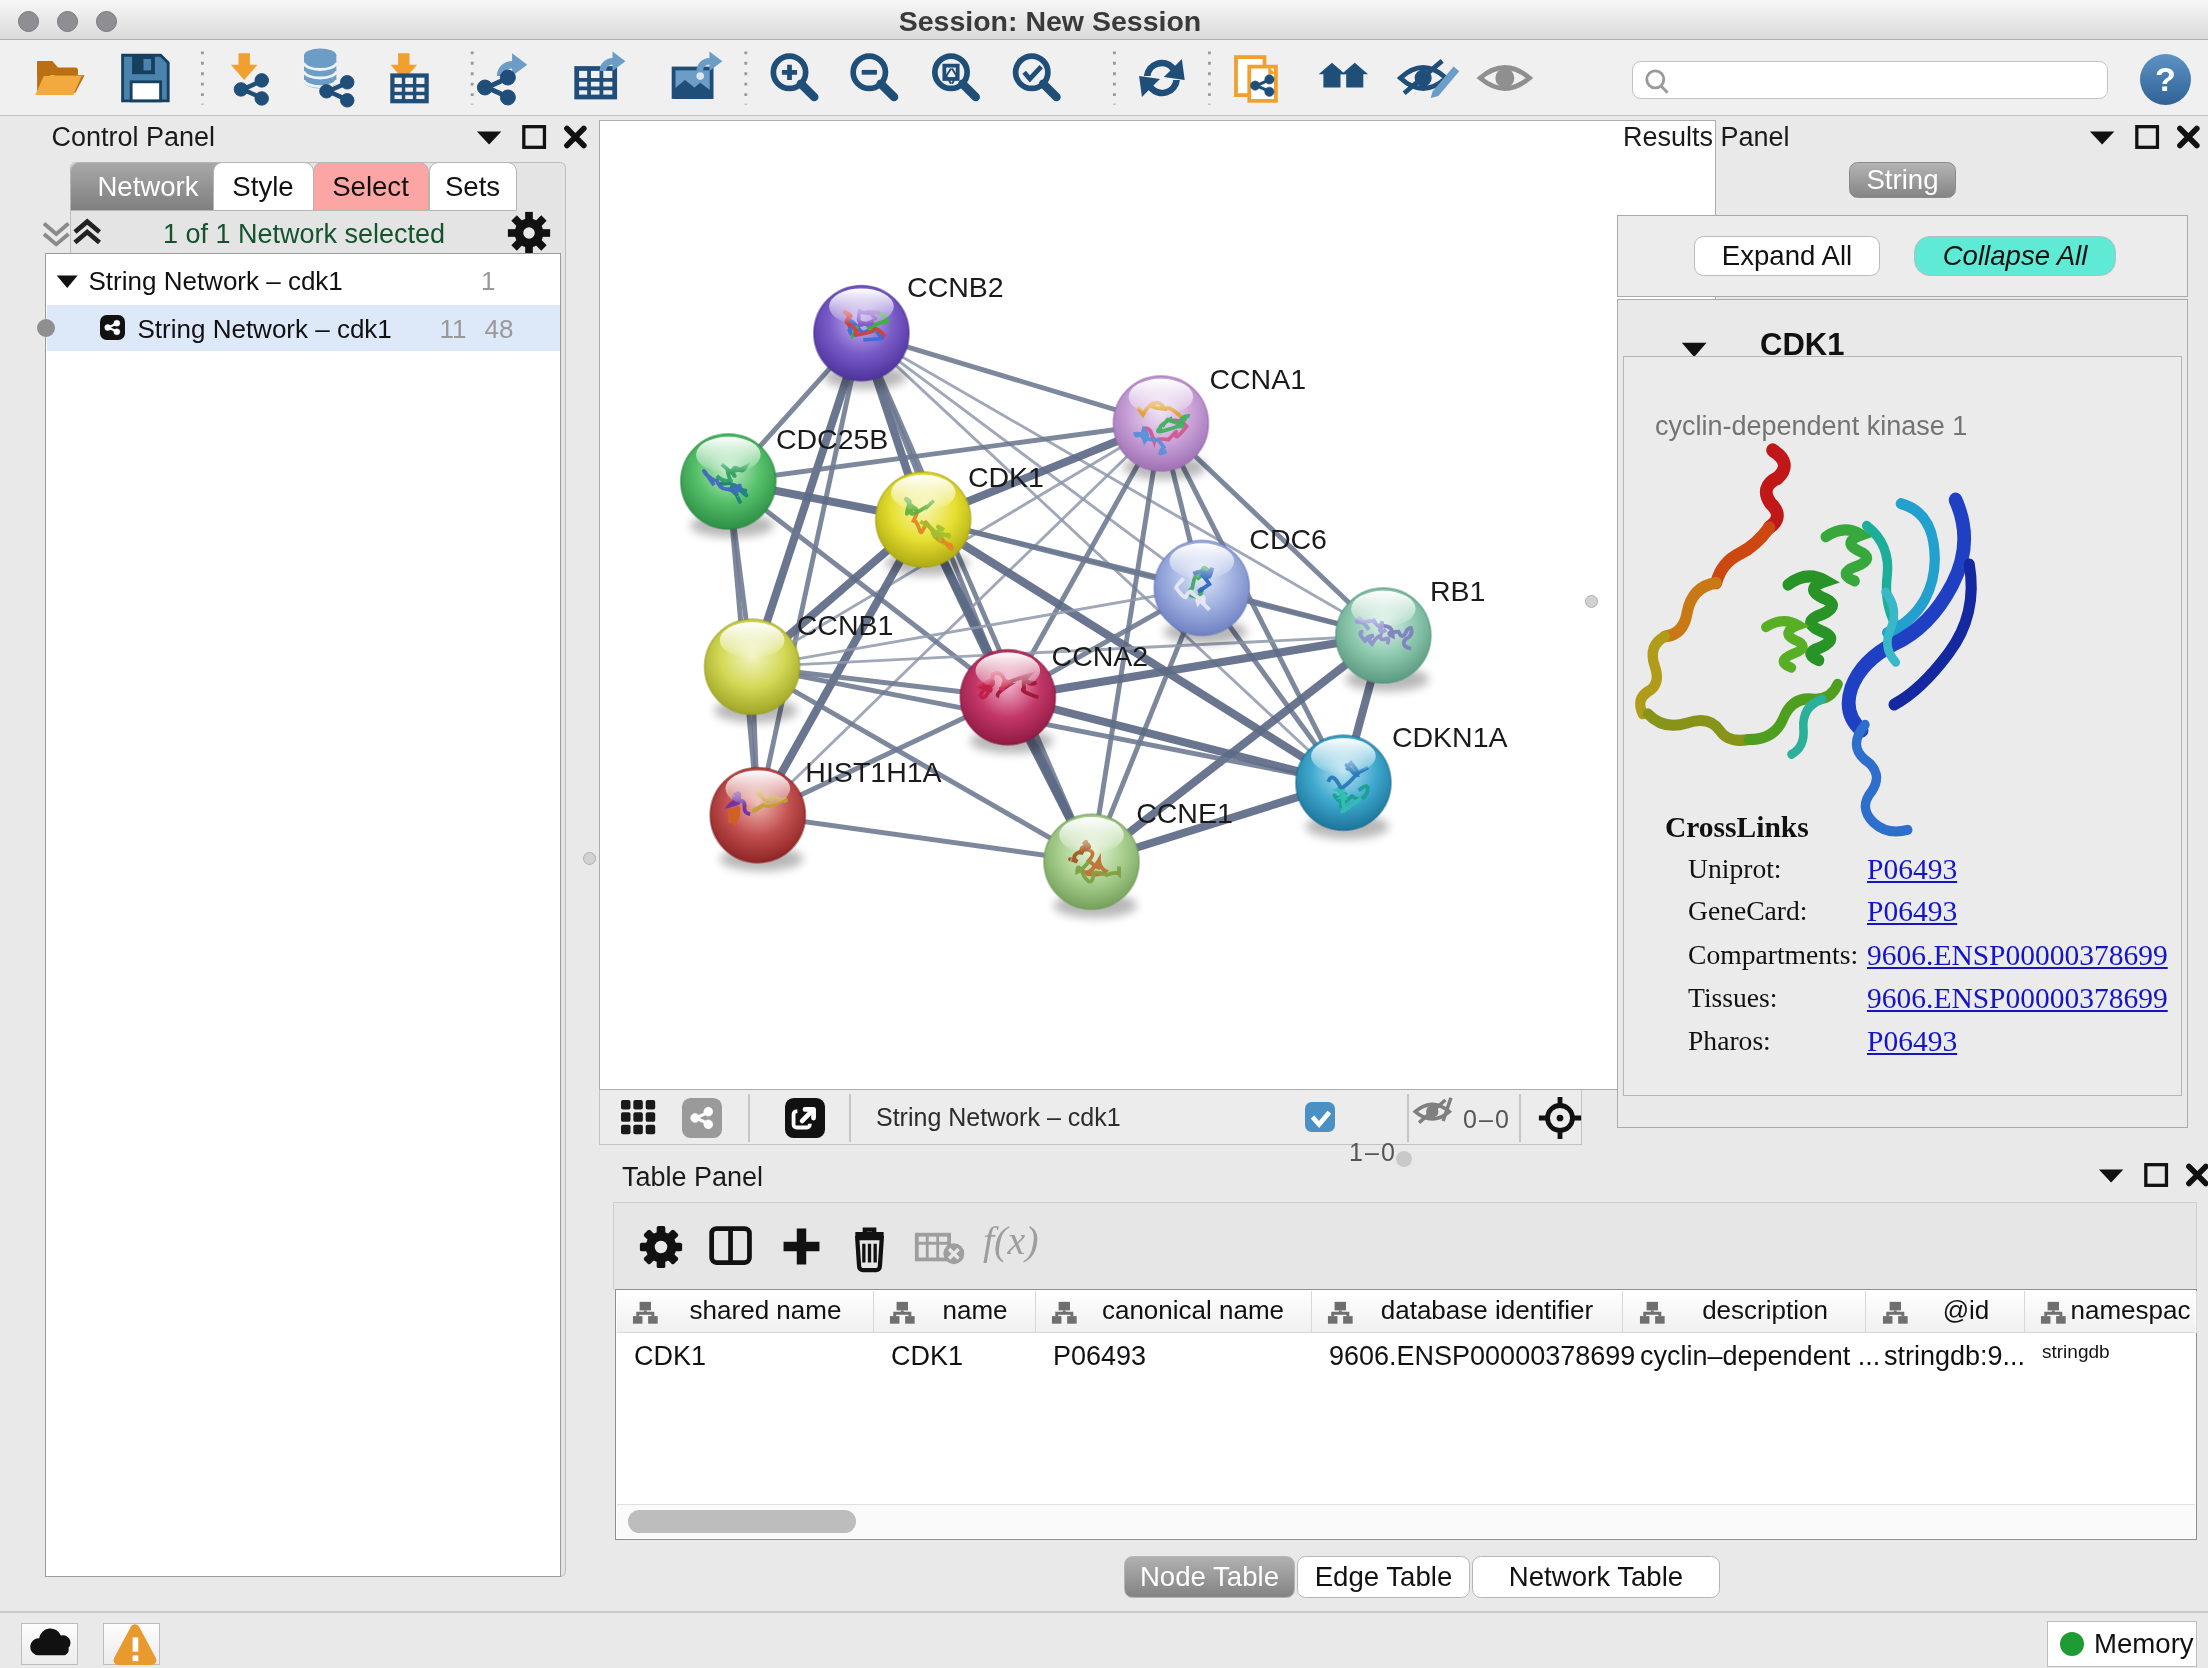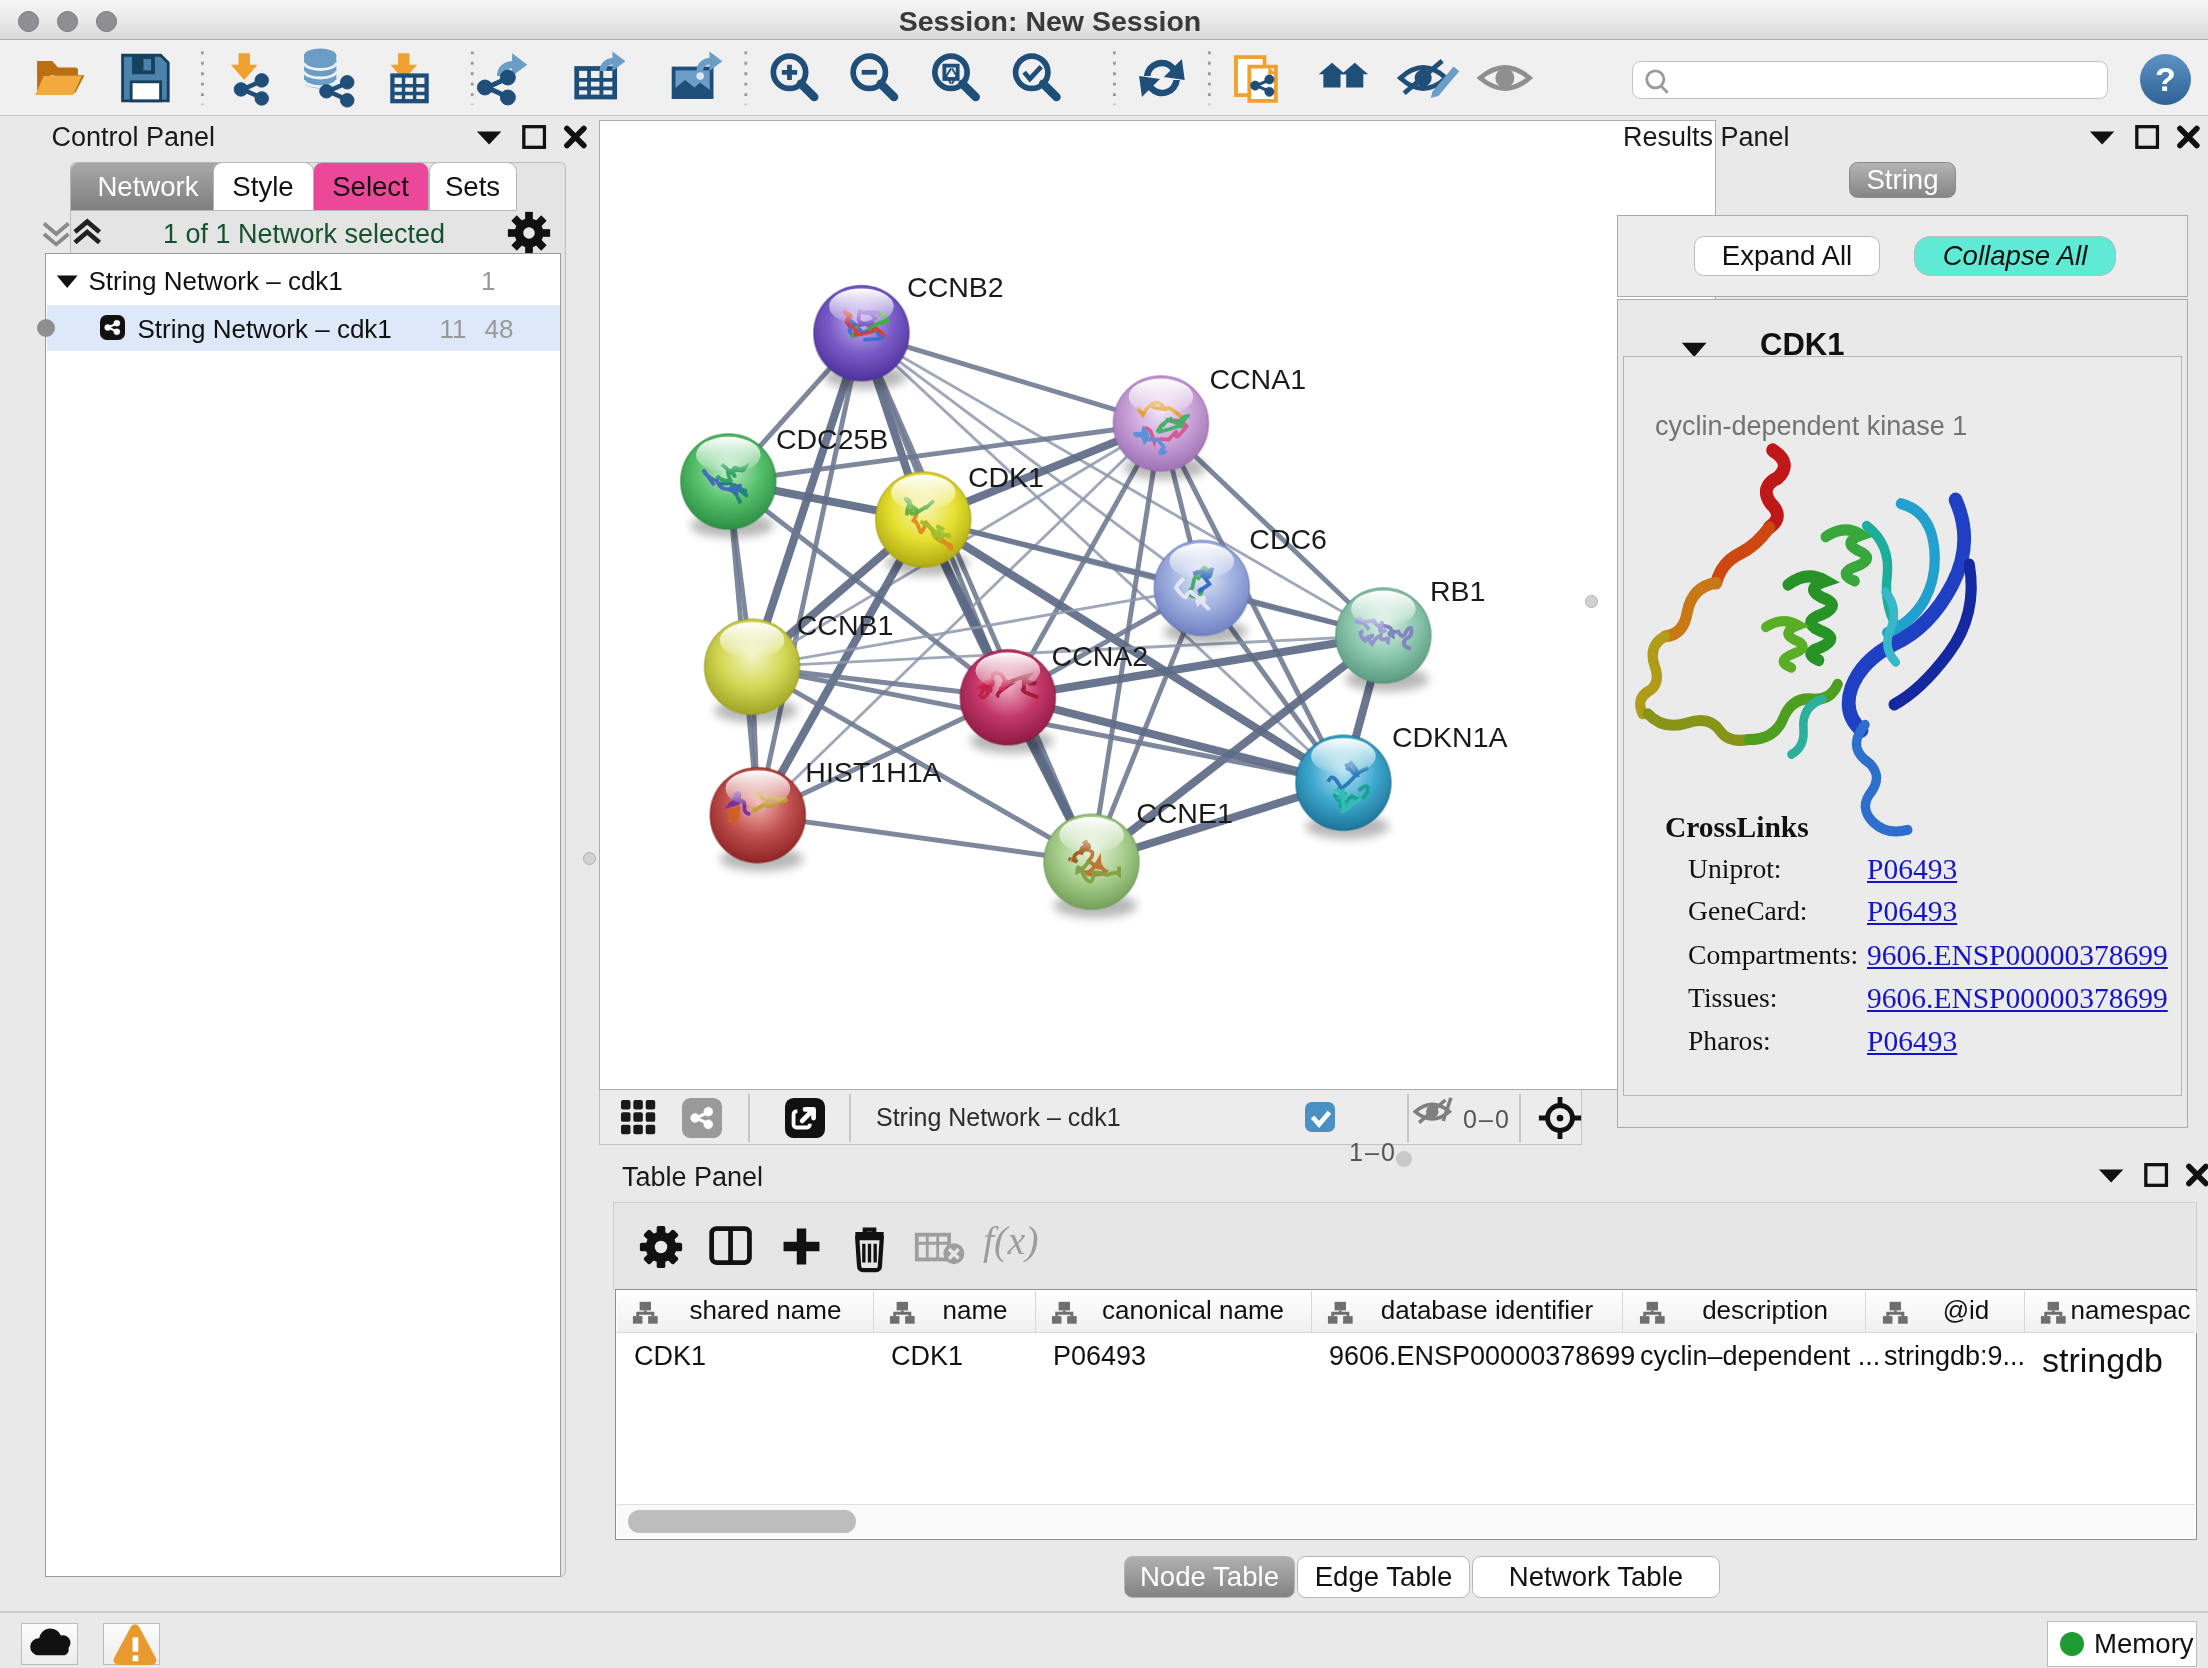--- a/index.html
+++ b/index.html
@@ -155,21 +155,21 @@
     <div class="abs" style="left:28.5px;top:120px;width:536px;height:1457px;">
       <div class="abs" style="left:23px;top:1.9px;font-size:27px;color:#1a1a1a;">Control Panel</div>
       <svg class="abs" style="left:445px;top:1.9px" width="124" height="30" viewBox="0 0 130 32">
 <path d="M2,10 h26 l-13,14 z" fill="#111"></path>
 <rect x="52" y="5" width="22" height="22" fill="none" stroke="#111" stroke-width="3.5"></rect>
 <path d="M98,7 l18,18 M116,7 l-18,18" stroke="#111" stroke-width="6" stroke-linecap="round"></path>
 </svg>
       <div class="abs" style="left:41px;top:42px;width:496px;height:1415px;background:#e4e4e4;border:1.9px solid #bdbdbd;border-radius:5.7px;"></div>
       <div class="abs" style="left:41px;top:42px;width:157px;height:49px;background:linear-gradient(#a8a8a8,#7f7f7f);color:#fff;border:1px solid #b5b5b5;border-radius:9.5px 9.5px 0 0;font-size:27.6px;text-align:center;line-height:48px;">Network</div>
       <div class="abs" style="left:184px;top:42px;width:101px;height:49px;background:#fff;color:#111;border:1px solid #b5b5b5;border-radius:9.5px 9.5px 0 0;font-size:27.6px;text-align:center;line-height:48px;">Style</div>
-      <div class="abs" style="left:284px;top:42px;width:116px;height:49px;background:#ec4899;color:#111;border:1px solid #b5b5b5;border-radius:9.5px 9.5px 0 0;font-size:27.6px;text-align:center;line-height:48px;">Select</div>
+      <div class="abs" style="left:284px;top:42px;width:116px;height:49px;background:#fca5a5;color:#111;border:1px solid #b5b5b5;border-radius:9.5px 9.5px 0 0;font-size:27.6px;text-align:center;line-height:48px;">Select</div>
       <div class="abs" style="left:400px;top:42px;width:88px;height:49px;background:#fff;color:#111;border:1px solid #b5b5b5;border-radius:9.5px 9.5px 0 0;font-size:27.6px;text-align:center;line-height:48px;">Sets</div>
       <svg class="abs" style="left:9.5px;top:96px;" width="44" height="34" viewBox="0 0 46 36">
         <path d="M6,8 l13,11 13,-11 M6,19 l13,11 13,-11" fill="none" stroke="#8a8a8a" stroke-width="4"></path>
       </svg>
       <svg class="abs" style="left:40px;top:96px;" width="44" height="34" viewBox="0 0 46 36">
         <path d="M6,17 l13,-11 13,11 M6,28 l13,-11 13,11" fill="none" stroke="#222" stroke-width="5"></path>
       </svg>
       <div class="abs" style="left:114px;top:99px;width:323px;text-align:center;font-size:27px;color:#14532d;">1 of 1 Network selected</div>
       <svg class="abs" style="left:476px;top:89px;" width="48" height="48" viewBox="0 0 50 50">
         <g transform="translate(25,25)">
@@ -727,21 +727,21 @@
           <path d="M14,12 v3 M6,18 v-3 h16 v3"></path>
         </g>
       </svg>
       <div class="abs" style="left:1469px;top:133px;width:125px;text-align:center;font-size:26px;color:#111;white-space:nowrap;overflow:hidden;">namespac</div>
       <div class="abs" style="left:35px;top:179px;font-size:27px;color:#111;white-space:nowrap;">CDK1</div>
       <div class="abs" style="left:292px;top:179px;font-size:27px;color:#111;white-space:nowrap;">CDK1</div>
       <div class="abs" style="left:454px;top:179px;font-size:27px;color:#111;white-space:nowrap;">P06493</div>
       <div class="abs" style="left:730px;top:179px;font-size:27px;color:#111;white-space:nowrap;">9606.ENSP00000378699</div>
       <div class="abs" style="left:1041px;top:179px;font-size:27px;color:#111;white-space:nowrap;">cyclin–dependent ...</div>
       <div class="abs" style="left:1285px;top:179px;font-size:27px;color:#111;white-space:nowrap;">stringdb:9...</div>
-      <div class="abs" style="left:1443px;top:179px;font-size:34px;color:#111;white-space:nowrap;">stringdb</div>
+      <div class="abs" style="left:1443px;top:179px;font-size:19px;color:#111;white-space:nowrap;">stringdb</div>
       <div class="abs" style="left:18px;top:342px;width:1578px;height:34px;background:#fafafa;border-top:1.9px solid #e0e0e0;"></div>
       <div class="abs" style="left:28.5px;top:348px;width:228px;height:23px;border-radius:11.4px;background:#bdbdbd;"></div>
     </div>
     <div class="abs" style="left:1124px;top:1556px;width:171px;height:42px;background:linear-gradient(#b0b0b0,#838383);color:#fff;border:1px solid #b5b5b5;border-radius:8.6px;font-size:27.6px;text-align:center;line-height:40px;">Node Table</div>
     <div class="abs" style="left:1297px;top:1556px;width:173px;height:42px;background:#fff;color:#111;border:1px solid #b5b5b5;border-radius:8.6px;font-size:27.6px;text-align:center;line-height:40px;">Edge Table</div>
     <div class="abs" style="left:1472px;top:1556px;width:248px;height:42px;background:#fff;color:#111;border:1px solid #b5b5b5;border-radius:8.6px;font-size:27.6px;text-align:center;line-height:40px;">Network Table</div>
     <div class="abs" style="left:0;top:1611px;width:2208px;height:1.9px;background:#c9c9c9;"></div>
     <div class="abs" style="left:21px;top:1623px;width:57px;height:42px;background:linear-gradient(#fdfdfd,#ececec);border:1.9px solid #bdbdbd;"></div>
     <svg class="abs" style="left:25px;top:1623px;" width="53" height="42" viewBox="0 0 56 44">
       <path d="M14,34 a9,9 0 0 1 1,-18 a12,12 0 0 1 23,-3 a8,8 0 0 1 8,13 a7,7 0 0 1 -4,8 z" fill="#111"></path>

